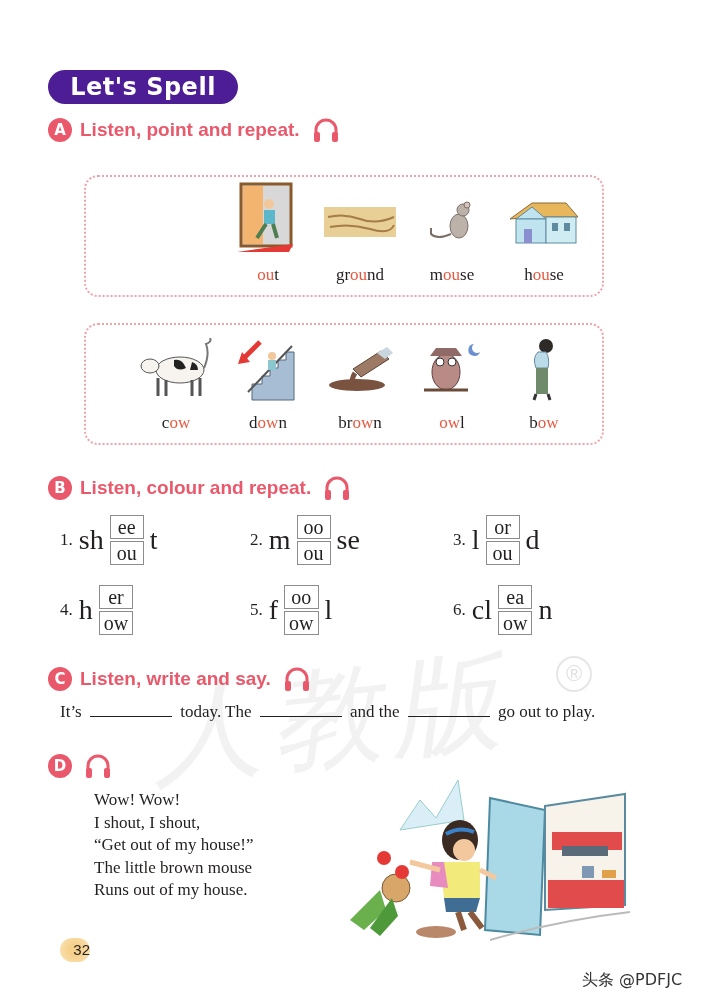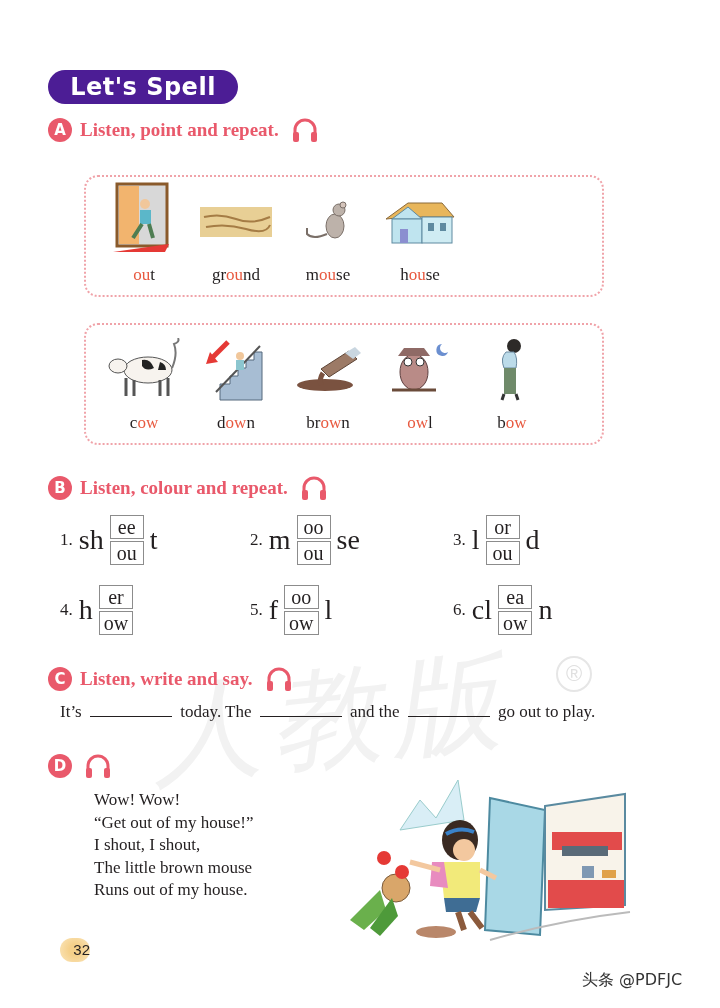--- a/index.html
+++ b/index.html
@@ -24,28 +24,28 @@
     font-size: 24px; line-height: 34px; text-align: center; letter-spacing: 0.5px;
   }
 
   .section-head { position: absolute; left: 48px; display: flex; align-items: center; gap: 8px; z-index: 2; }
   .section-badge {
     width: 24px; height: 24px; border-radius: 50%; background: #e9596b; color: #fff;
     font-family: "DejaVu Sans", sans-serif; font-weight: bold; font-size: 15px;
     text-align: center; line-height: 24px;
   }
   .section-title {
-    font-family: Liberation Serif, serif; font-weight: bold; font-size: 19px; color: #e9596b;
+    font-family: Liberation Sans, sans-serif; font-weight: bold; font-size: 19px; color: #e9596b;
   }
   .headphones { width: 28px; height: 26px; margin-left: 4px; }
 
   .word-panel {
     position: absolute; left: 84px; width: 520px; height: 122px;
     border: 2px dotted #f0a3a9; border-radius: 14px;
-    display: flex; justify-content: flex-start; padding: 10px 12px 0;
+    display: flex; justify-content: flex-end; padding: 10px 12px 0;
   }
   .word-cell { width: 92px; display: flex; flex-direction: column; align-items: center; }
   .pic { width: 86px; height: 70px; display: flex; align-items: center; justify-content: center; }
   .word { font-size: 17px; margin-top: 8px; color: #231f20; }
   .word .hl { color: #e8593f; }
 
   .choice-item { position: absolute; display: flex; align-items: center; font-size: 28px; }
   .choice-num { font-size: 17px; margin-right: 6px; }
   .choice-boxes { display: flex; flex-direction: column; margin: 0 6px; }
   .choice-box {
@@ -291,22 +291,22 @@
   <div class="section-badge">D</div>
   <svg class="headphones" viewBox="0 0 28 26">
     <path d="M4 18 V13 A10 10 0 0 1 24 13 V18" fill="none" stroke="#e9596b" stroke-width="3"></path>
     <rect x="2" y="15" width="6" height="10" rx="2" fill="#e9596b"></rect>
     <rect x="20" y="15" width="6" height="10" rx="2" fill="#e9596b"></rect>
   </svg>
 </div>
 
 <div class="poem">
   <div>Wow! Wow!</div>
+  <div>I shout, I shout,</div>
   <div>“Get out of my house!”</div>
-  <div>I shout, I shout,</div>
   <div>The little brown mouse</div>
   <div>Runs out of my house.</div>
 </div>
 
 <svg class="scene" viewBox="0 0 300 175">
   <path d="M60 60 L80 30 L96 48 L118 10 L124 50 Z" fill="#d9eef6" stroke="#9cc"></path>
   <polygon points="150,28 205,40 200,165 145,160" fill="#a9d8e6" stroke="#4d8aa0" stroke-width="2"></polygon>
   <polygon points="205,36 285,24 285,135 205,140" fill="#f8f3ea" stroke="#5a8aa0" stroke-width="2"></polygon>
   <rect x="212" y="62" width="70" height="18" fill="#e24b4b"></rect>
   <rect x="222" y="76" width="46" height="10" fill="#5a6a78"></rect>

